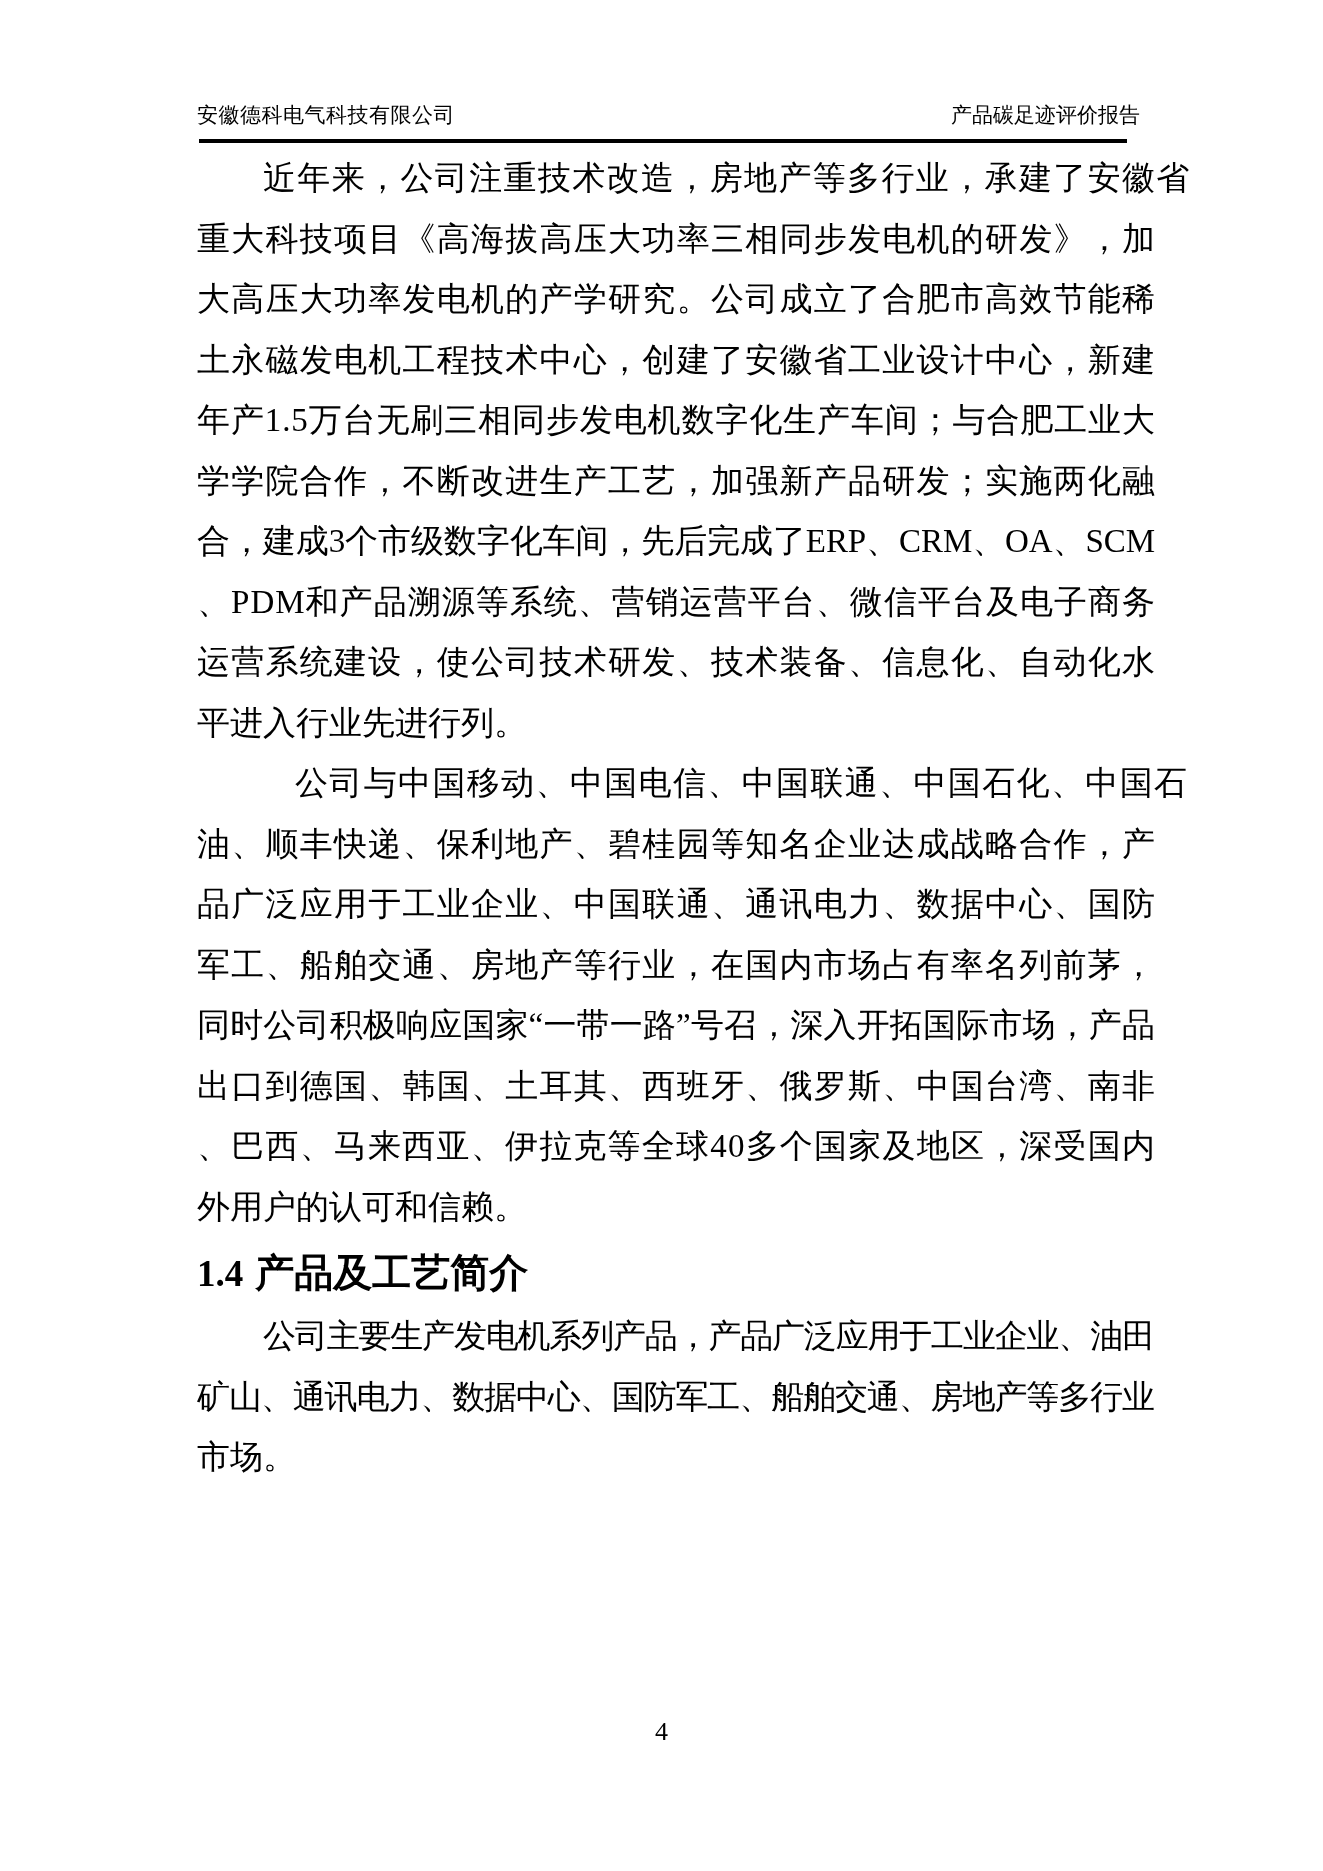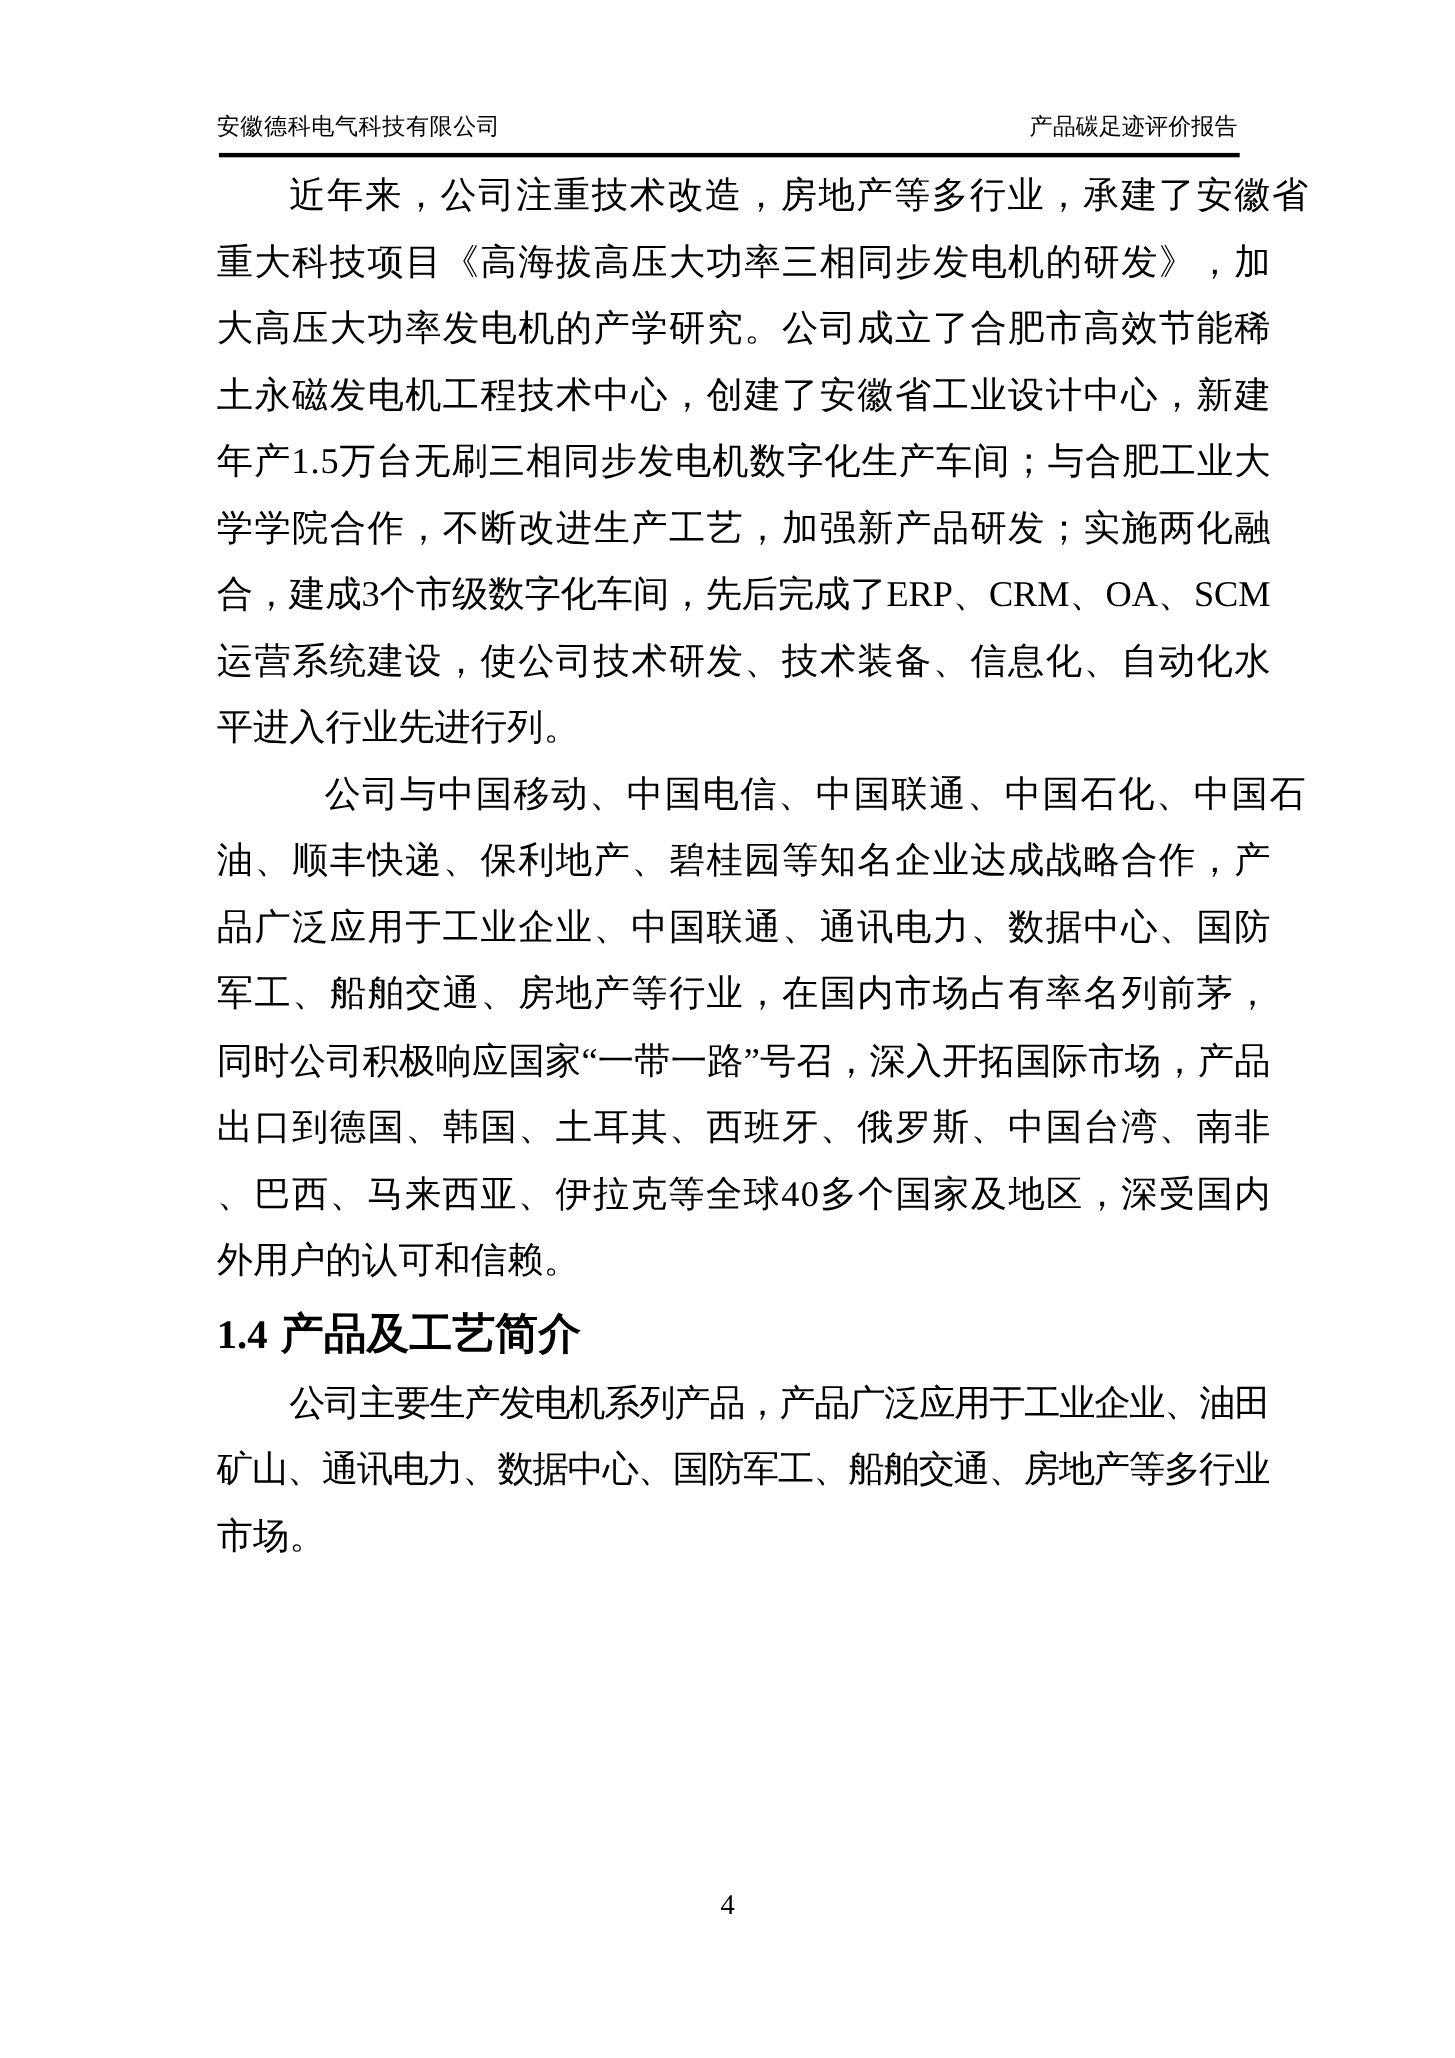--- a/index.html
+++ b/index.html
@@ -10,21 +10,21 @@
     color:#000000;
     font-family:"Liberation Serif","DejaVu Serif",serif;
     overflow:hidden;
     text-decoration:underline;
   }
   .hdr-left{
     position:absolute;left:197px;top:100px;
     font-size:21px;line-height:30px;letter-spacing:0.5px;
   }
   .hdr-right{
-    position:absolute;right:198px;top:100px;
+    position:absolute;right:183px;top:100px;
     font-size:21px;line-height:30px;
   }
   .hdr-rule{
     position:absolute;left:199px;top:139px;
     width:928px;height:4px;background:#000000;
   }
   #doc-body{
     position:absolute;left:197px;top:148px;width:958px;
   }
   .line{
@@ -63,20 +63,21 @@
   <div class="hdr-rule"></div>
 
   <div id="doc-body">
       <div class="line first"><span class="t" style="letter-spacing: 1.36px;">近年来，公司注重技术改造，房地产等多行业，承建了安徽省</span></div>
       <div class="line"><span class="t" style="letter-spacing: 1.25926px; margin-top: 12px;">重大科技项目《高海拔高压大功率三相同步发电机的研发》，加</span></div>
       <div class="line"><span class="t" style="letter-spacing: 1.25926px;">大高压大功率发电机的产学研究。公司成立了合肥市高效节能稀</span></div>
       <div class="line"><span class="t" style="letter-spacing: 1.25926px;">土永磁发电机工程技术中心，创建了安徽省工业设计中心，新建</span></div>
       <div class="line"><span class="t" style="letter-spacing: 0.887931px;">年产1.5万台无刷三相同步发电机数字化生产车间；与合肥工业大</span></div>
       <div class="line"><span class="t" style="letter-spacing: 1.25926px;">学学院合作，不断改进生产工艺，加强新产品研发；实施两化融</span></div>
       <div class="line"><span class="t" style="letter-spacing: -0.0864258px;">合，建成3个市级数字化车间，先后完成了ERP、CRM、OA、SCM</span></div>
+      <div class="line"><span class="t" style="letter-spacing: 1.01674px;">、PDM和产品溯源等系统、营销运营平台、微信平台及电子商务</span></div>
       <div class="line"><span class="t" style="letter-spacing: 1.25926px;">运营系统建设，使公司技术研发、技术装备、信息化、自动化水</span></div>
       <div class="line last"><span class="t">平进入行业先进行列。</span></div>
       <div class="line first"><span class="t" style="letter-spacing: 1.36px; margin-left: 32px;">公司与中国移动、中国电信、中国联通、中国石化、中国石</span></div>
       <div class="line"><span class="t" style="letter-spacing: 1.25926px;">油、顺丰快递、保利地产、碧桂园等知名企业达成战略合作，产</span></div>
       <div class="line"><span class="t" style="letter-spacing: 1.25926px;">品广泛应用于工业企业、中国联通、通讯电力、数据中心、国防</span></div>
       <div class="line"><span class="t" style="letter-spacing: 1.25926px;">军工、船舶交通、房地产等行业，在国内市场占有率名列前茅，</span></div>
       <div class="line"><span class="t" style="letter-spacing: 0.162177px;">同时公司积极响应国家“一带一路”号召，深入开拓国际市场，产品</span></div>
       <div class="line"><span class="t" style="letter-spacing: 1.25926px; text-align: right;">出口到德国、韩国、土耳其、西班牙、俄罗斯、中国台湾、南非</span></div>
       <div class="line"><span class="t" style="letter-spacing: 1.21429px;">、巴西、马来西亚、伊拉克等全球40多个国家及地区，深受国内</span></div>
       <div class="line last"><span class="t">外用户的认可和信赖。</span></div>

